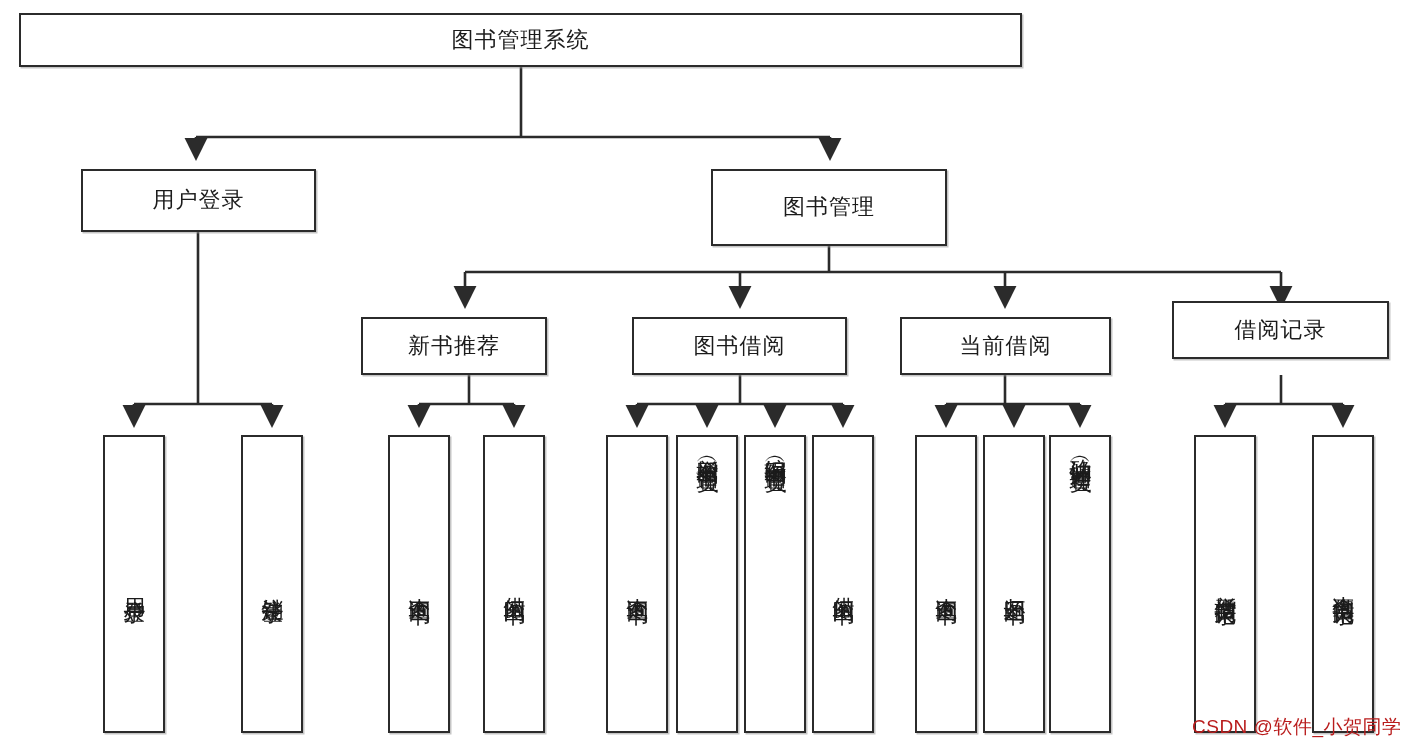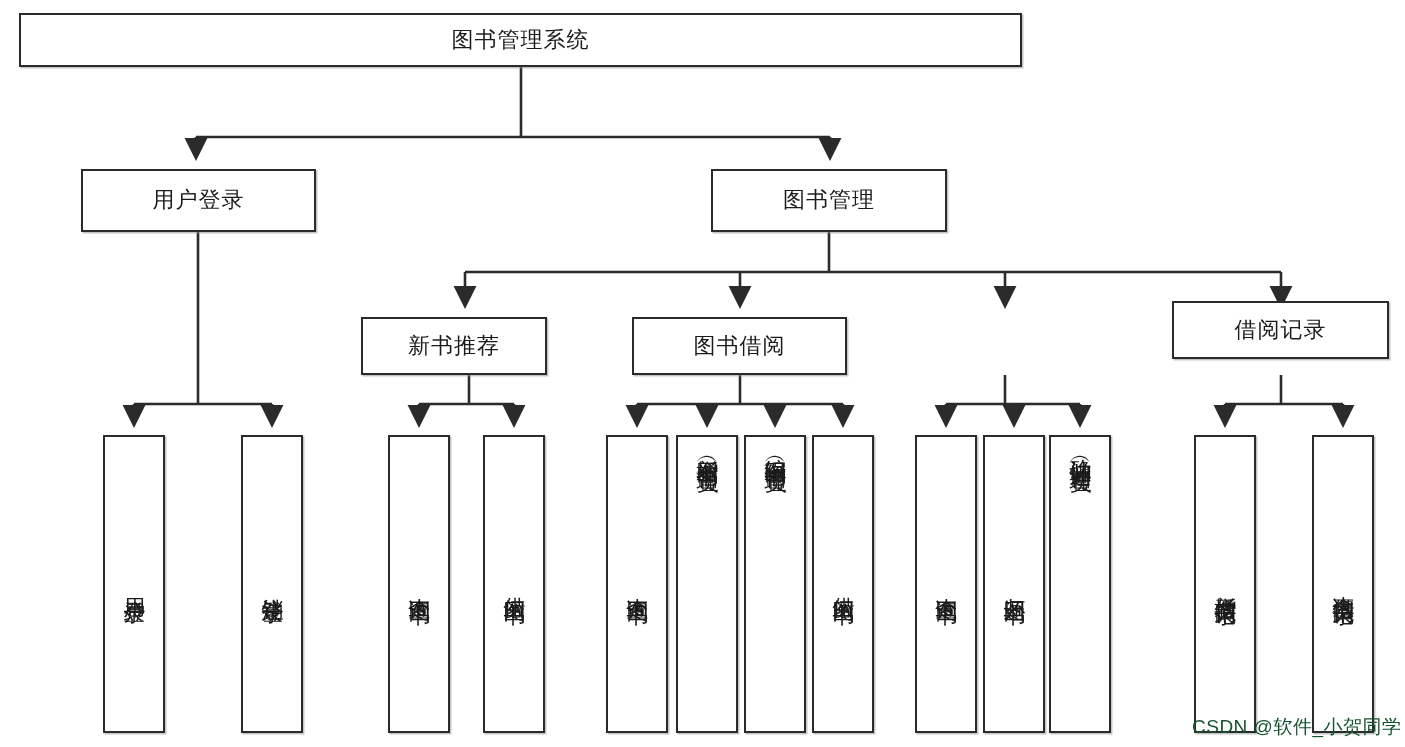--- a/index.html
+++ b/index.html
@@ -63,21 +63,21 @@
     line-height: 1.22;
     color: #1b1b1b;
     writing-mode: vertical-rl;
     text-orientation: upright;
     letter-spacing: 2px;
     text-align: center;
     padding: 4px 0;
   }
   .watermark {
     position: absolute;
-    color: #14532d;
+    color: #b91c1c;
     font-size: 19px;
     white-space: nowrap;
     letter-spacing: 0.5px;
   }
 </style>
 </head>
 <body>
 
 <div id="canvas">
 
@@ -131,30 +131,33 @@
     </g>
   </svg>
 
   <div class="node" style="left:19px; top:13px; width:1003px; height:54px;">
     <span class="label">图书管理系统</span>
   </div>
 
   <div class="node" style="left:81px; top:169px; width:235px; height:63px;">
     <span class="label">用户登录</span>
   </div>
-  <div class="node" style="left:711px; top:169px; width:236px; height:63px;">
+  <div class="node" style="left:711px; top:169px; width:236px; height:77px;">
     <span class="label">图书管理</span>
   </div>
 
   <div class="node" style="left:361px; top:317px; width:186px; height:58px;">
     <span class="label">新书推荐</span>
   </div>
   <div class="node" style="left:632px; top:317px; width:215px; height:58px;">
     <span class="label">图书借阅</span>
   </div>
+  <div class="node" style="left:900px; top:317px; width:211px; height:58px;">
+    <span class="label">当前借阅</span>
+  </div>
   <div class="node" style="left:1172px; top:301px; width:217px; height:58px;">
     <span class="label">借阅记录</span>
   </div>
 
   <div class="leaf" style="left:103px; top:435px; width:62px; height:298px;">
     <span class="vlabel">用户登录</span>
   </div>
   <div class="leaf" style="left:241px; top:435px; width:62px; height:298px;">
     <span class="vlabel">注销登录</span>
   </div>

